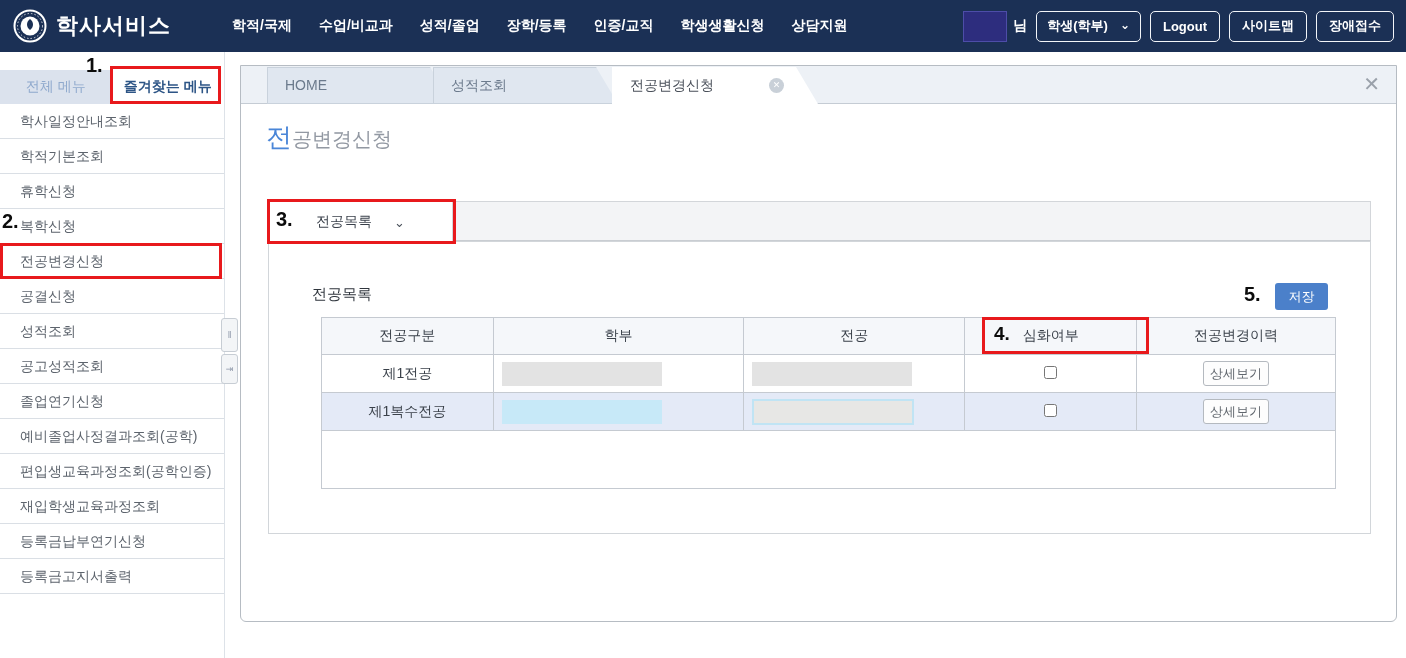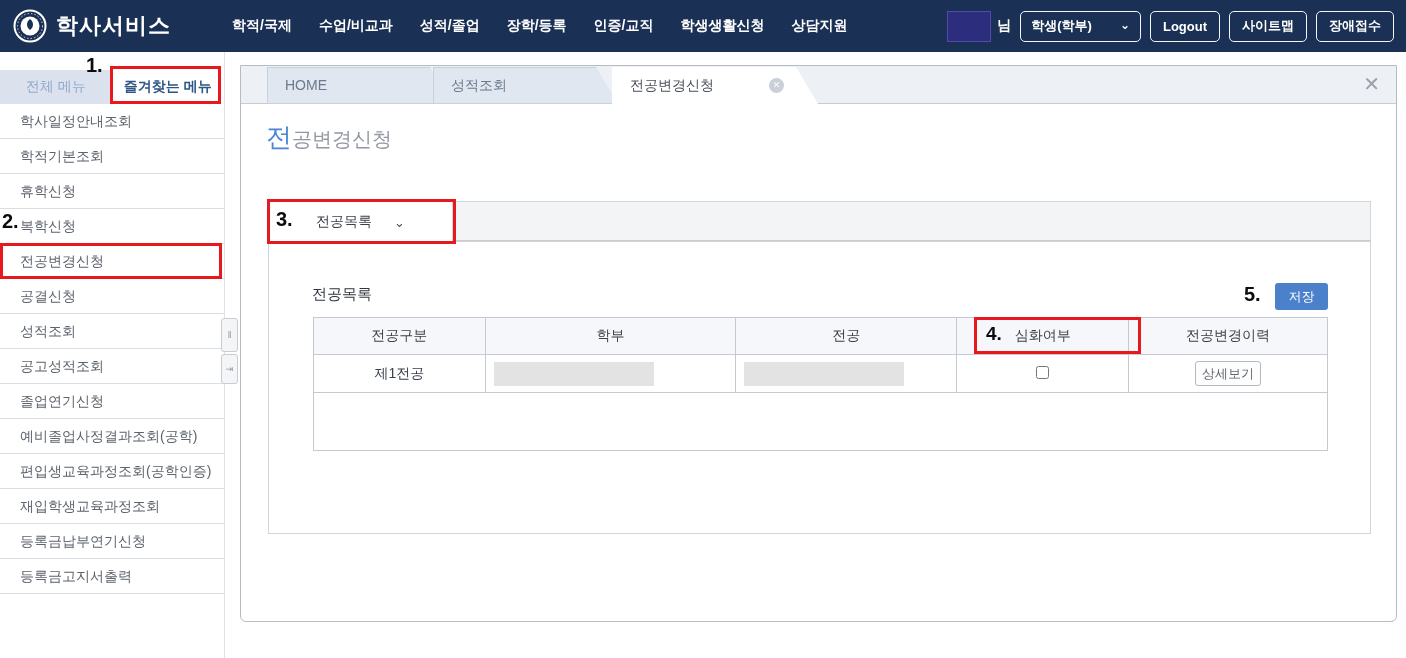--- a/index.html
+++ b/index.html
@@ -11,21 +11,21 @@
             display:flex; align-items:center; }
   .brand { display:flex; align-items:center; gap:9px; padding-left:13px; width:232px; }
   .emblem { width:34px; height:34px; flex:0 0 34px; }
   .brand-name { color:#fff; font-size:22px; font-weight:bold; letter-spacing:1px;text-align:center; }
   .topmenu { display:flex; gap:27px; align-items:center; }
   .topmenu .mi { color:#fff; font-size:14px; font-weight:600; cursor:pointer; white-space:nowrap; }
   .nav-right { position:absolute; right:12px; top:0; height:52px; display:flex; align-items:center; gap:9px; }
   .redacted-name { width:44px; height:31px; background:#2d2d7e; border:1px solid #4d4da8; }
   .user-suffix { color:#fff; font-size:14px; font-weight:600; margin-left:-3px; }
   .role-select { height:31px; min-width:93px; border:1.5px solid #f2f5f9; border-radius:5px; color:#fff;
-                 font-size:13px; font-weight:600; display:flex; align-items:center; gap:28px;
+                 font-size:13px; font-weight:600; display:flex; align-items:center; gap:12px;
                  padding:0 10px; cursor:pointer; background:transparent; }
   .role-select .chev { font-size:12px; line-height:1; transform:translateY(-1px); }
   .nav-btn { height:31px; border:1.5px solid #f2f5f9; border-radius:5px; background:transparent;
              color:#fff; font-size:13px; font-weight:600; padding:0 12px; cursor:pointer;
              font-family:inherit; }
 
   
   .sidebar { position:absolute; left:0; top:52px; width:225px; height:606px; background:#fff;
              border-right:1px solid #dde2e8; }
   .side-tabs { position:absolute; left:0; top:18px; width:100%; height:34px; display:flex; }
@@ -83,21 +83,21 @@
 
   
   .panel { position:absolute; left:27px; top:175px; width:1103px; height:293px;
            border:1px solid #d2d6da; background:#fff; }
   .section-title { position:absolute; left:43px; top:43px; font-size:15px; color:#2f353d; }
   .save-btn { position:absolute; left:1006px; top:41px; width:53px; height:27px; background:#4b80ca;
               border:none; border-radius:3px; color:#fff; font-size:13px; cursor:pointer;
               font-family:inherit; }
 
   
-  .tbl-wrap { position:absolute; left:44px; top:75px; }
+  .tbl-wrap { position:absolute; left:52px; top:75px; }
   table.majors { border-collapse:collapse; table-layout:fixed; width:1015px; }
   .majors th { height:37px; background:#f5f7fa; border:1px solid #c5cad1; font-size:14px;
                color:#3a414a; font-weight:normal; text-align:center; }
   .majors td { height:38px; border:1px solid #c5cad1; font-size:14px; color:#3a414a;
                text-align:center; vertical-align:middle; }
   .majors tr.hl td { background:#e4eaf7; }
   .c1 { width:163px; } .c2 { width:238px; } .c3 { width:210px; } .c4 { width:163px; } .c5 { width:189px; }
   .redact { height:24px; width:160px; margin-left:8px; background:#e3e3e3; }
   .redact.cyan { background:#c7e9f8; }
   .redact.boxed { width:162px; height:26px; background:#e7e7e5; border:2px solid #c0e4f4; }
@@ -220,20 +220,31 @@
           <td>제1전공</td>
           <td>
                 <div class="redact"></div>
               </td>
           <td>
                 <div class="redact"></div>
               </td>
           <td><input type="checkbox" style=""></td>
           <td><button class="detail-btn">상세보기</button></td>
         </tr>
+        <tr class="hl">
+          <td>제1복수전공</td>
+          <td>
+                <div class="redact cyan"></div>
+              </td>
+          <td>
+                <div class="redact boxed"></div>
+              </td>
+          <td><input type="checkbox" style=""></td>
+          <td><button class="detail-btn">상세보기</button></td>
+        </tr>
         <tr class="empty-row">
           <td colspan="5"></td>
         </tr>
       </tbody>
         </table>
 
       <div class="ann-box" style="left:661px; top:0px; width:167px; height:37px;"></div>
       <span class="ann-num" style="left:673px; top:6px; font-size:19px;">4.</span>
     </div>
   </div>

